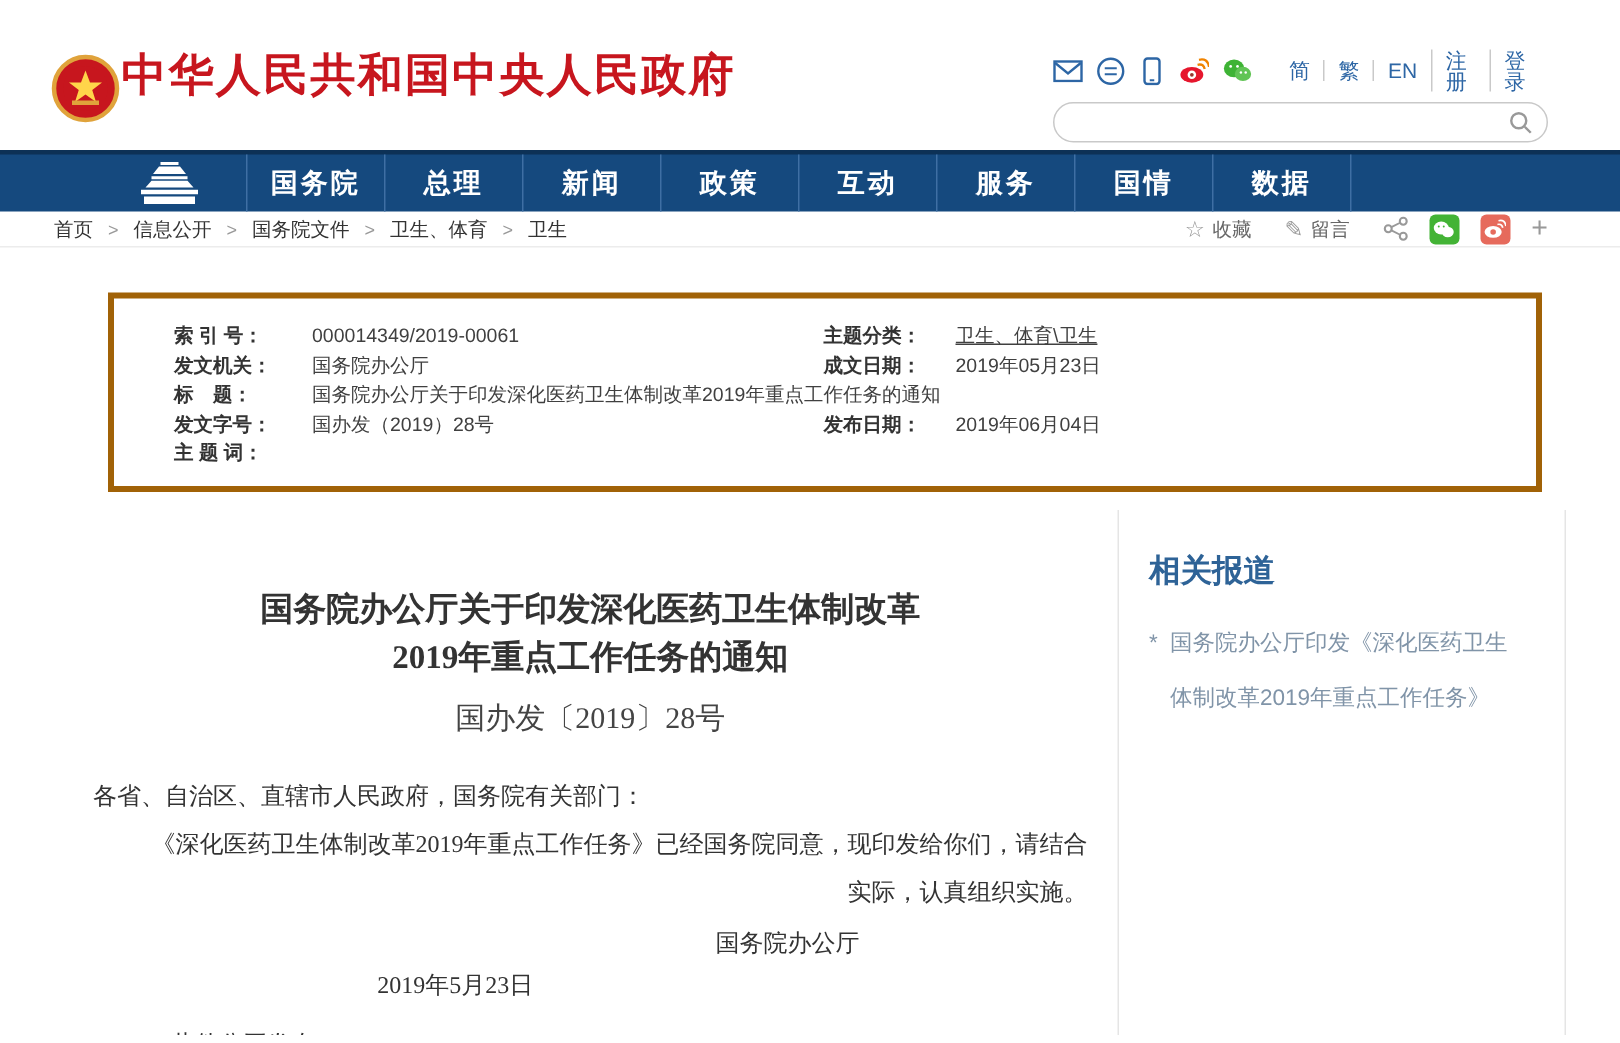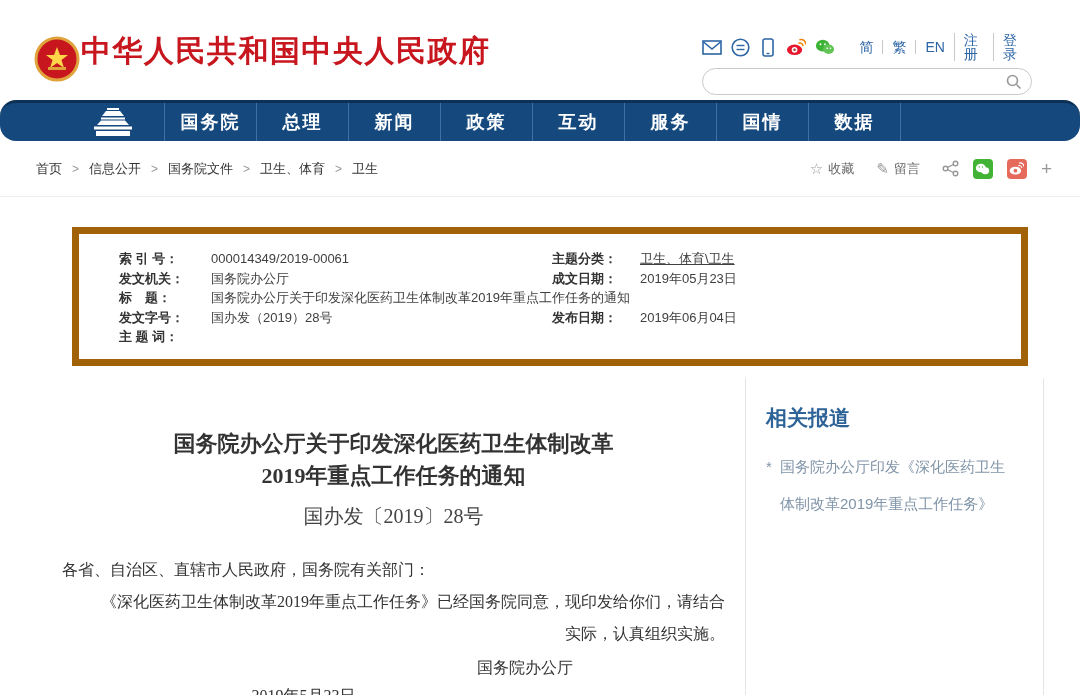--- a/index.html
+++ b/index.html
@@ -20,44 +20,44 @@
   .quick-links { display:flex; align-items:center; margin-left:6px; }
   .quick-links a { font-size:14px; color:#2d66a5; text-decoration:none; padding:0 9px; line-height:14px; }
   .quick-links a + a { border-left:1px solid #c9c9c9; }
   .search-box { margin-top:10px; position:relative; width:330px; height:27px;
                 border:1px solid #c9c9c9; border-radius:14px; background:#fff; }
   .search-box input { position:absolute; left:14px; top:1px; width:280px; height:23px;
                       border:none; outline:none; font-size:13px; background:transparent; }
   .search-btn { position:absolute; right:9px; top:5px; width:16px; height:16px; cursor:pointer; }
 
   
-  .nav { height:41px; background:#15497e; border-top:3px solid #0d3156; display:flex; padding-left:62px;border-radius:16px; }
+  .nav { height:41px; background:#15497e; border-top:3px solid #0d3156; display:flex; padding-left:62px; }
   .nav-home { width:103px; display:flex; align-items:center; justify-content:center;
               border-right:1px solid #3f6fa3; }
   .nav-item { width:92px; display:flex; align-items:center; justify-content:center;
               border-right:1px solid #3f6fa3; color:#fff; font-size:18px; font-weight:bold;
               letter-spacing:2px; text-decoration:none; }
 
   
-  .crumb-bar { height:56px; border-bottom:1px solid #ececec; display:flex;
-               align-items:center; justify-content:space-between; padding:0 28px 0 36px; }
+  .crumb-bar { height:24px; border-bottom:1px solid #ececec; display:flex;
+               align-items:center; justify-content:space-between; padding:0 48px 0 36px; }
   .crumbs { font-size:13px; color:#333; display:flex; align-items:center; }
   .crumbs a { color:#333; text-decoration:none; }
   .crumb-sep { color:#999; margin:0 10px; font-size:12px; }
   .actions { display:flex; align-items:center; font-size:13px; color:#666; }
   .action { display:inline-flex; align-items:center; margin-left:22px; cursor:pointer; }
   .action .glyph { color:#999; font-size:15px; margin-right:5px; }
   .badge { width:20px; height:20px; border-radius:4px; margin-left:14px; display:inline-flex;
            align-items:center; justify-content:center; cursor:pointer; }
   .badge.wechat { background:#43b335; }
   .badge.weibo { background:#e66a5c; }
   .plus { color:#999; font-size:19px; margin-left:14px; cursor:pointer; }
 
   
-  .meta-box { margin:30px 0 0 72px; width:956px; border:7px solid #a16207;
+  .meta-box { margin:30px 0 0 72px; width:956px; border:4px solid #a16207;
               padding:15px 20px 12px 40px; }
   .meta-row { display:flex; }
   .meta-cell { display:flex; line-height:19.5px; font-size:13px; }
   .meta-cell.left { width:433px; }
   .meta-label { font-weight:bold; color:#333; white-space:pre; width:92px; flex:none; }
   .meta-cell.right .meta-label { width:88px; }
   .meta-value { color:#404040; white-space:pre; }
   .meta-value.link { text-decoration:underline; color:#404040; }
 
   

